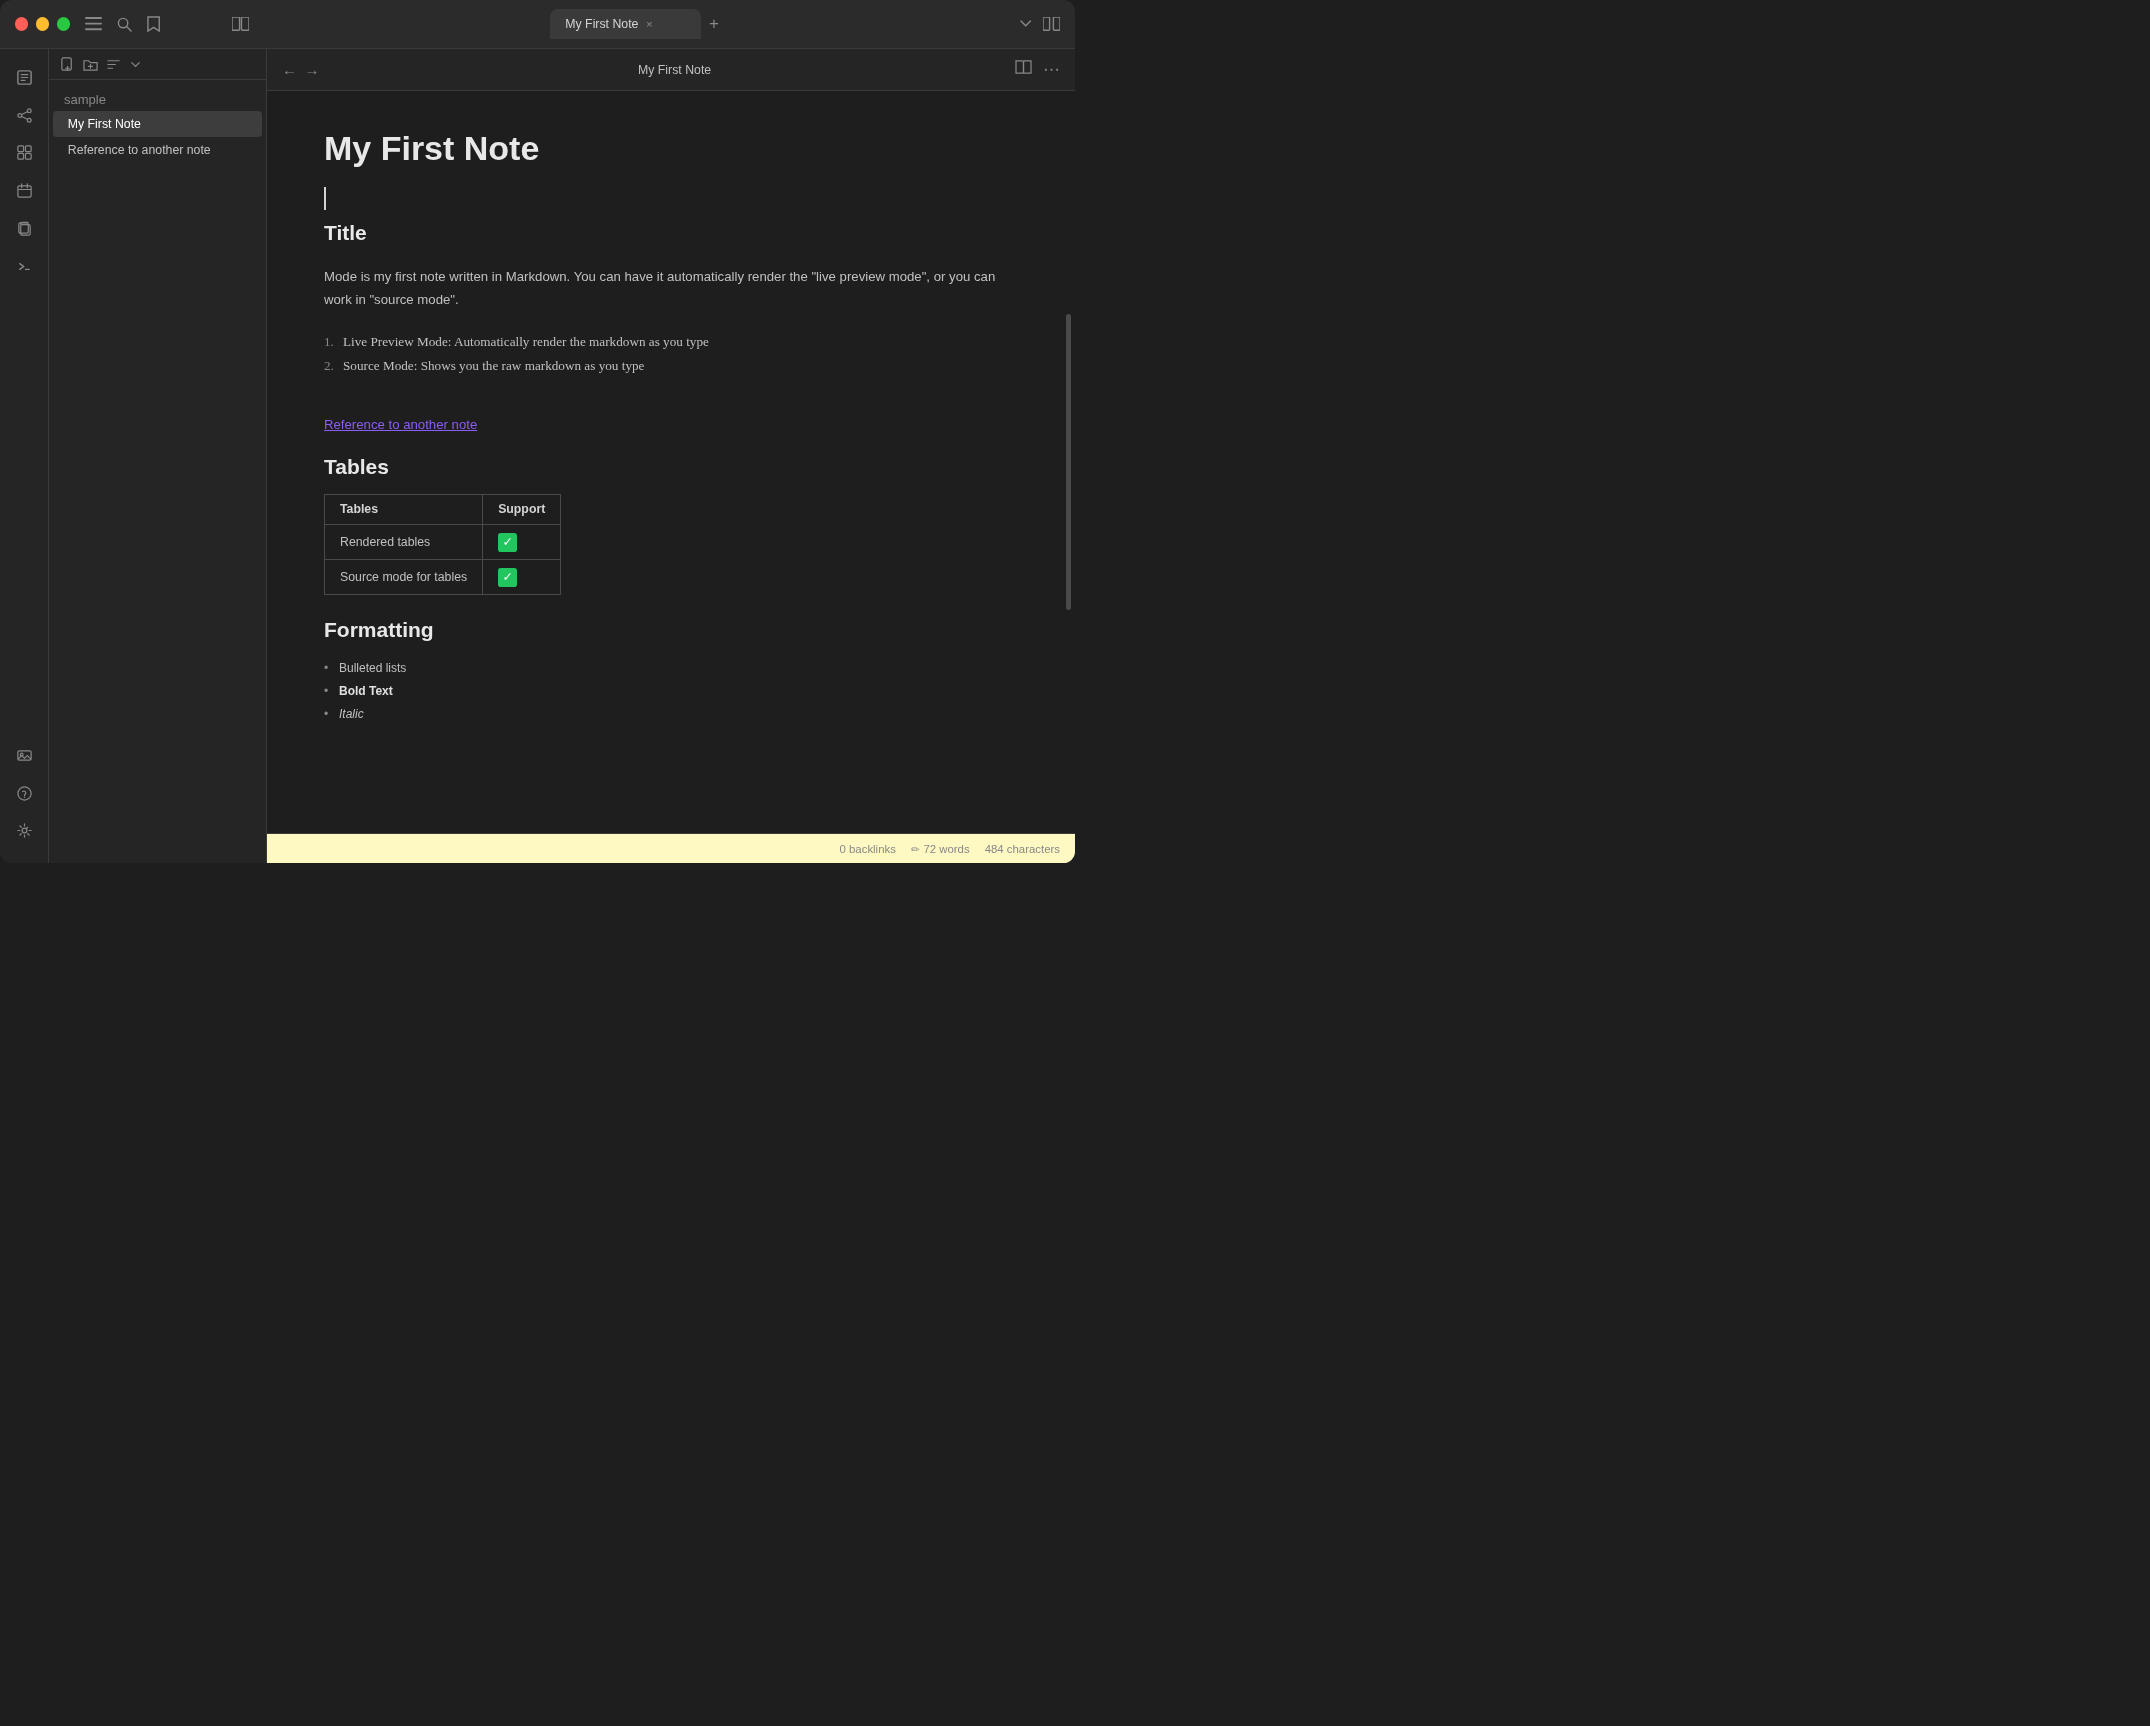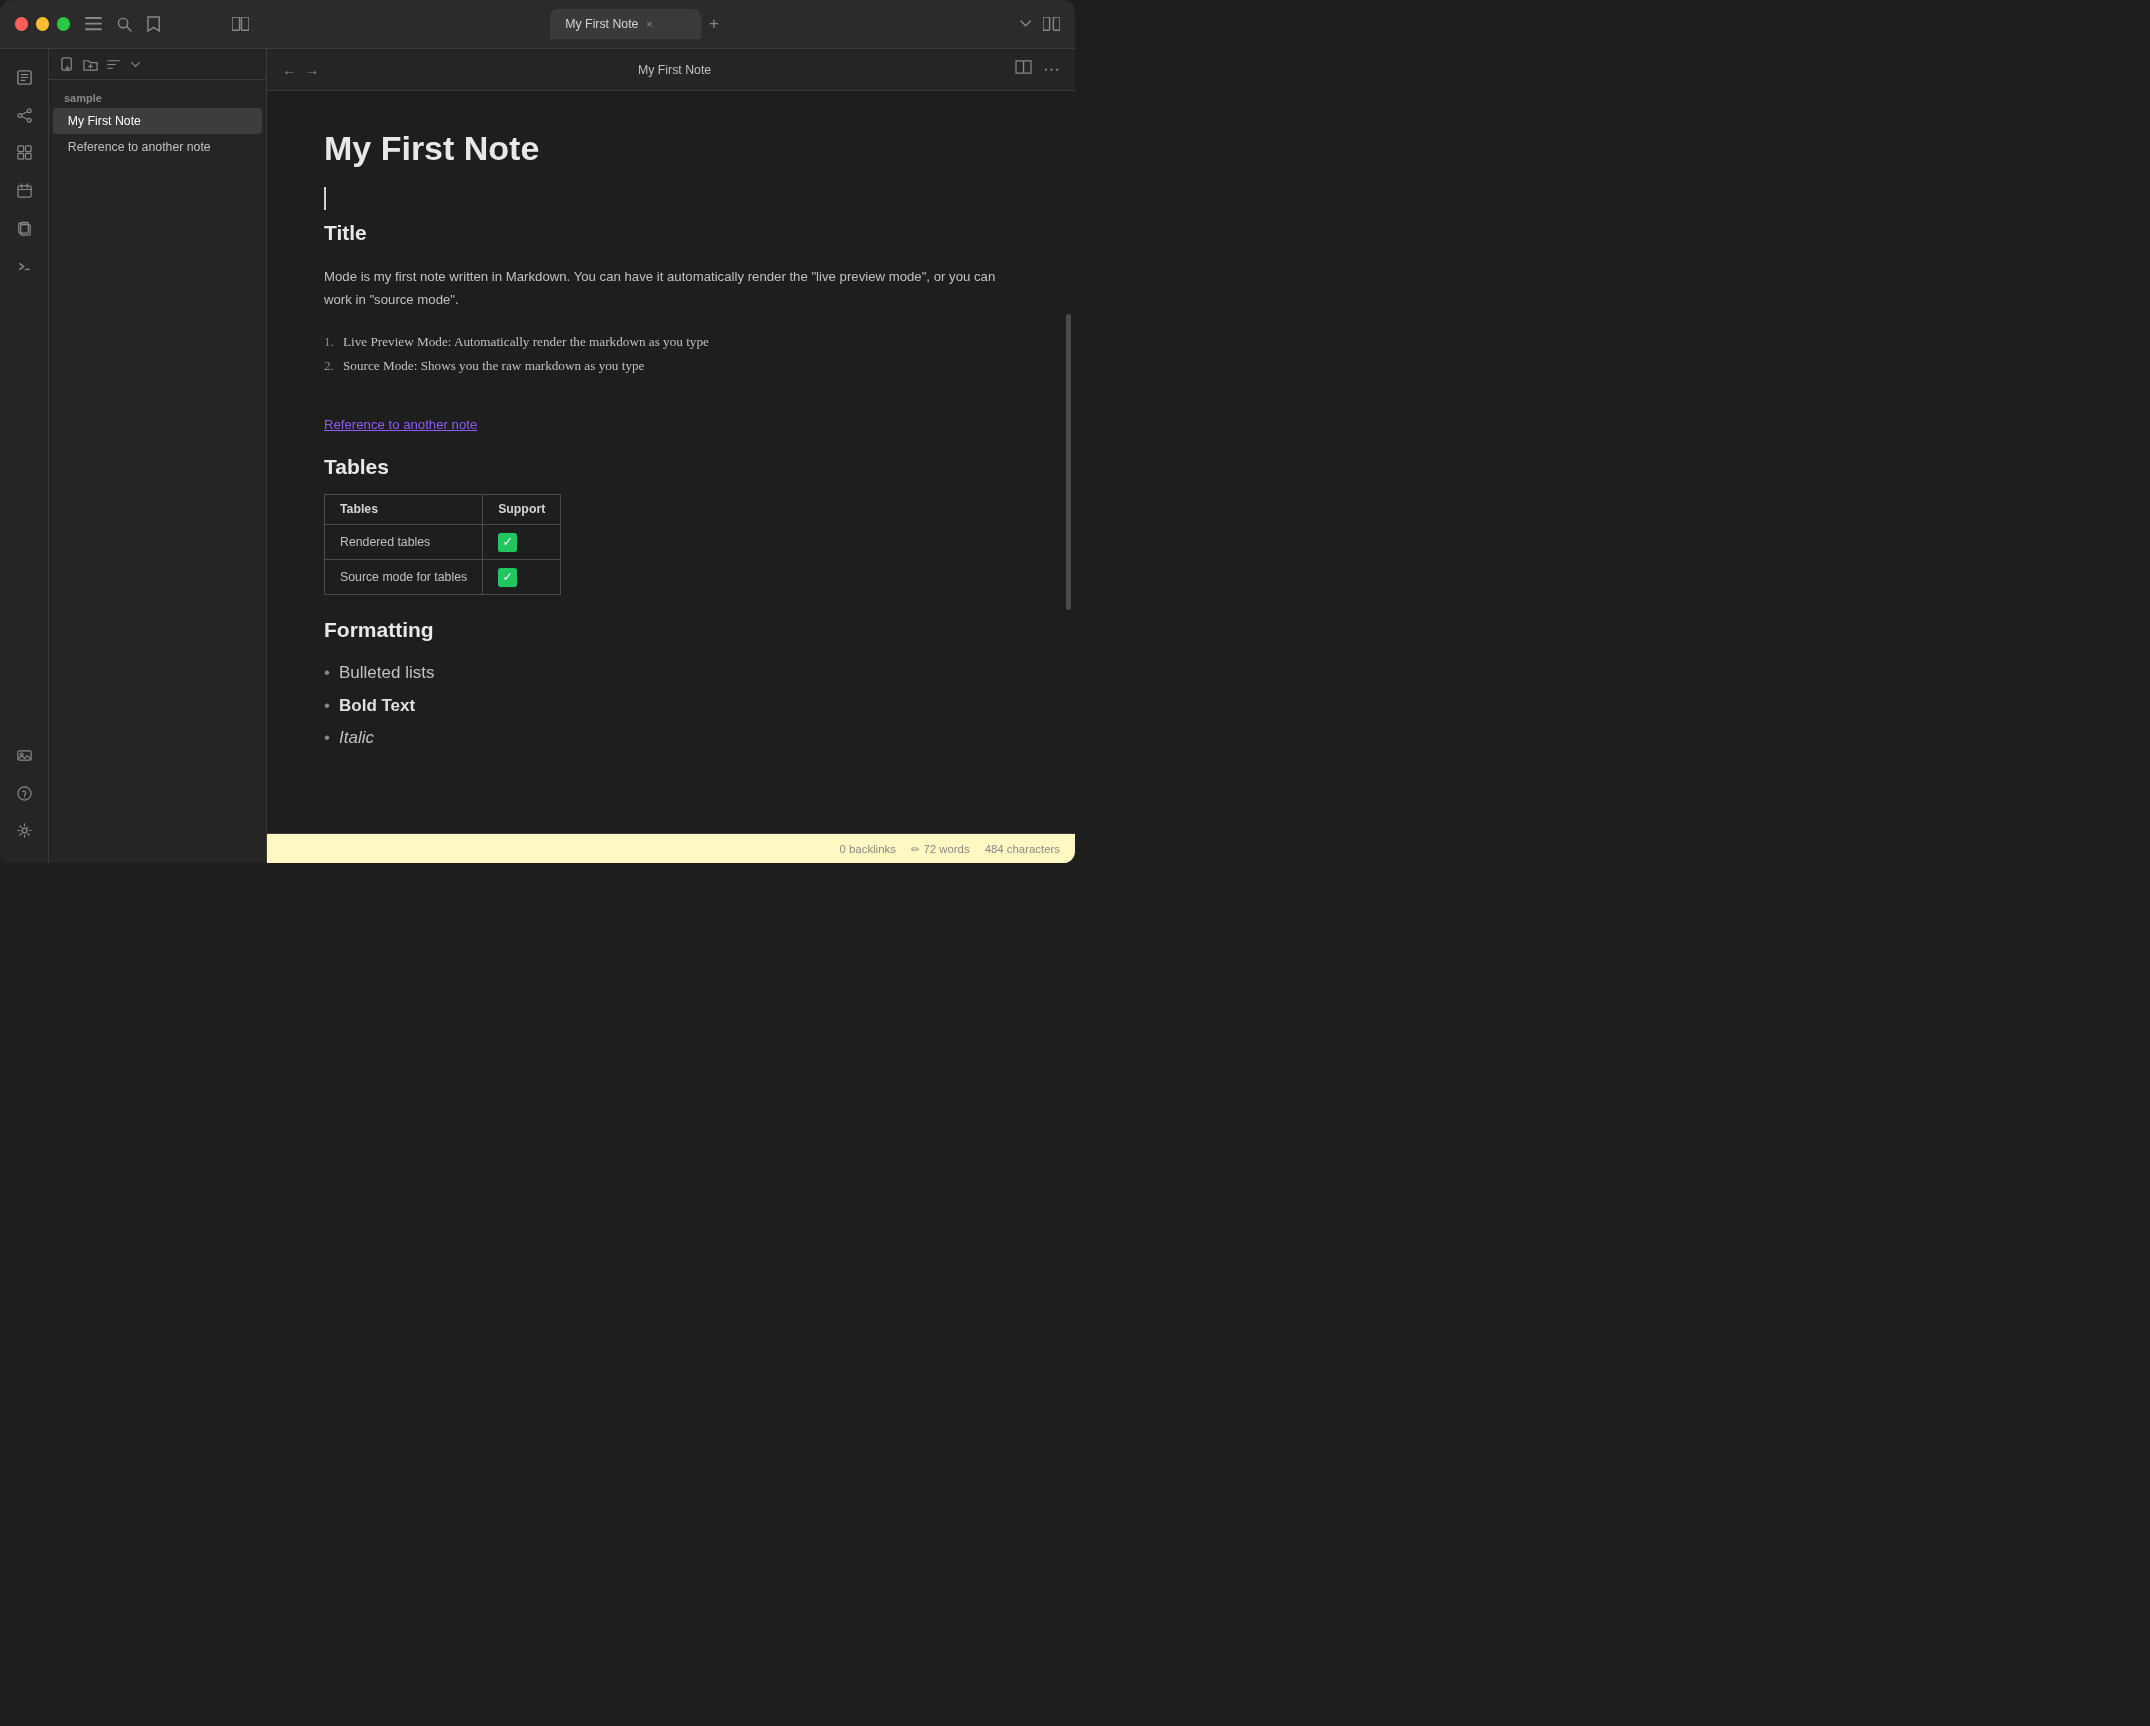--- a/index.html
+++ b/index.html
@@ -152,23 +152,23 @@
       cursor: pointer;
     }
 
     .file-tree {
       padding: 7.6px 0;
       flex: 1;
     }
 
     .folder-label {
       padding: 3.8px 15px;
-      font-size: 11px;
-      color: #888;
-      font-weight: 700;
+      font-size: 13px;
+      color: #888;
+      font-weight: 400;
       text-transform: none;
     }
 
     .file-item {
       padding: 5.7px 15px;
       font-size: 12.3px;
       cursor: pointer;
       border-radius: 3.8px;
       margin: 0.9px 3.8px;
       color: #c0c0c0;
@@ -340,21 +340,21 @@
       font-size: 12.3px;
     }
 
     .note-ul {
       list-style: none;
       padding: 0;
       margin: 0;
     }
 
     .note-ul li {
-      font-size: 17px;
+      font-size: 12px;
       color: #c0c0c0;
       line-height: 1.9;
       padding-left: 15px;
       position: relative;
     }
 
     .note-ul li::before {
       content: "•";
       position: absolute;
       left: 0;

